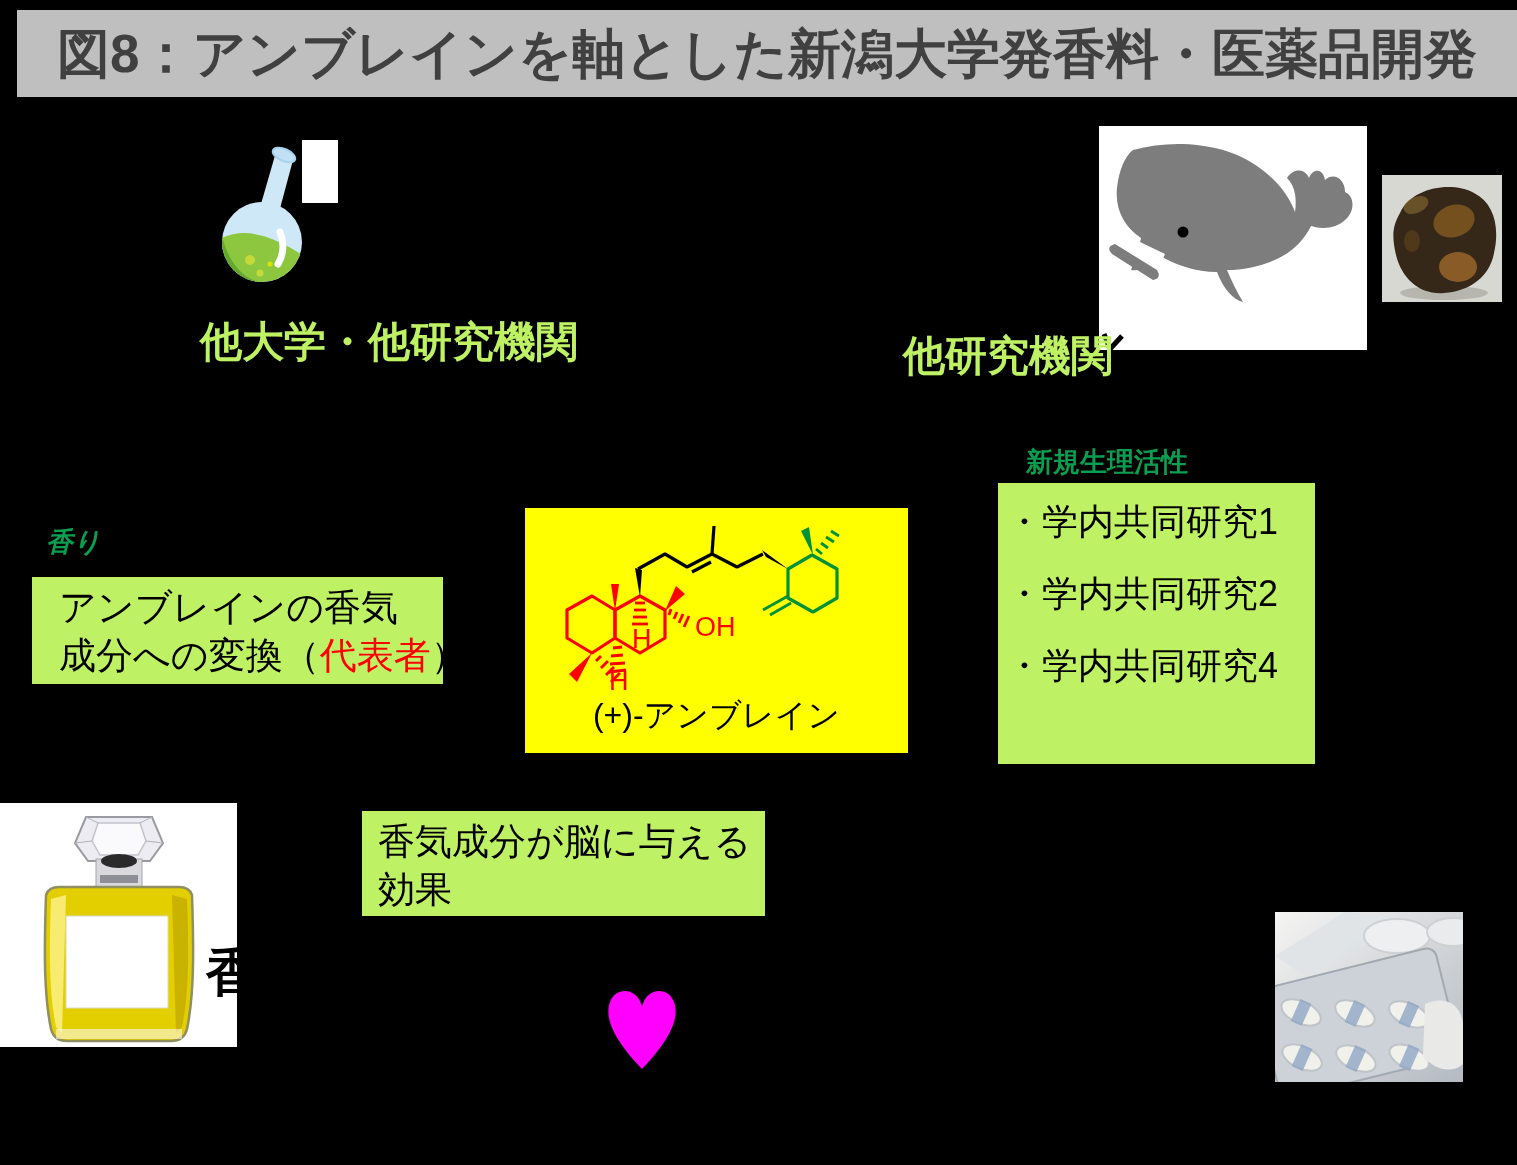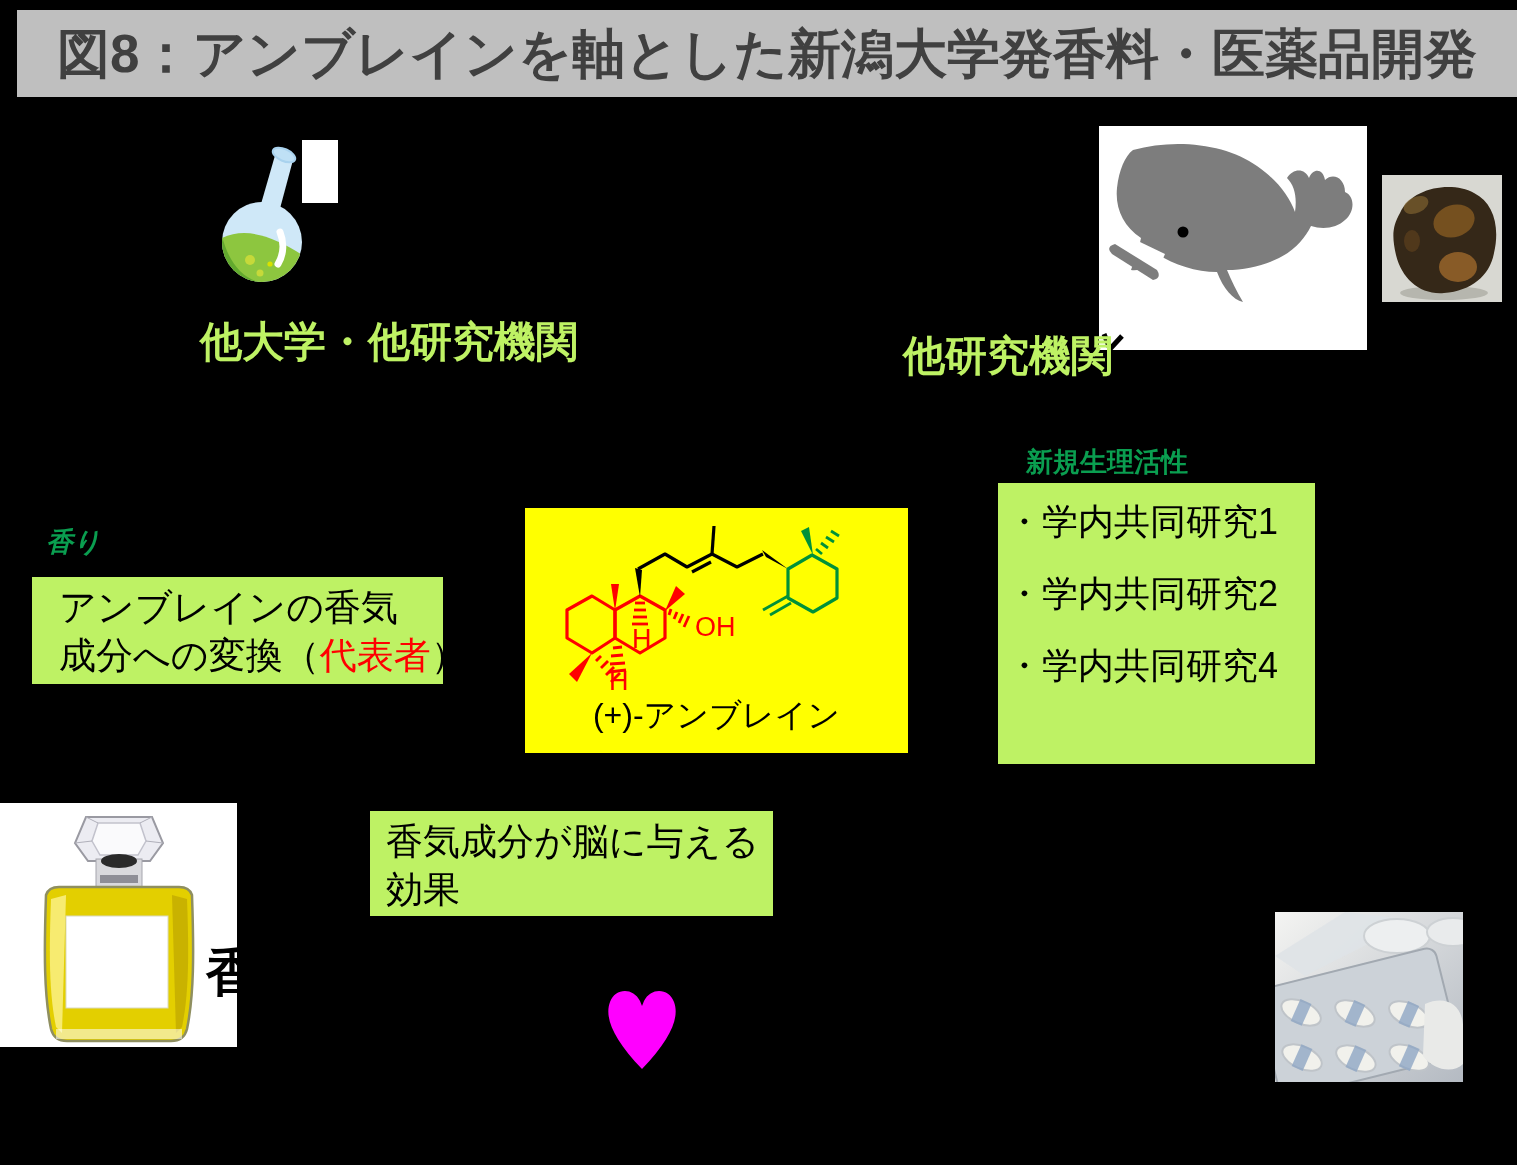--- a/index.html
+++ b/index.html
@@ -13,21 +13,21 @@
   .cyanbox{background:#bef264;color:#000;}
   .whalebox{left:1099px;top:126px;width:268px;height:224px;background:#fff;overflow:hidden;}
   .perfumebox{left:0px;top:803px;width:237px;height:244px;background:#fff;overflow:hidden;}
   .kaori-partial{left:206px;top:143px;font-size:52px;font-weight:bold;color:#000;line-height:1;}
   .yellowbox{left:525px;top:508px;width:383px;height:245px;background:#ffff00;}
   .struct-caption{left:0;right:0;top:186px;text-align:center;font-size:32px;color:#000;white-space:nowrap;}
   .jrbox{left:998px;top:483px;width:317px;height:281px;padding-top:15px;box-sizing:border-box;}
   .jr-item{font-size:36px;line-height:48px;margin:0 0 24px 8px;white-space:nowrap;}
   .convbox{left:32px;top:577px;width:411px;height:107px;}
   .conv-line{position:absolute;left:15px;font-size:37px;white-space:nowrap;margin-left:12px;}
-  .brainbox{left:362px;top:811px;width:403px;height:105px;margin-left:8px;}
+  .brainbox{left:362px;top:811px;width:403px;height:105px;}
   .brain-line{position:absolute;left:16px;font-size:37px;white-space:nowrap;}
   .red{color:#ff0000;}
   .notch{left:561px;top:508px;width:0;height:0;border-left:9px solid transparent;
          border-right:9px solid transparent;border-top:14px solid #000;}
   .whiterect{left:302px;top:140px;width:36px;height:63px;background:#fff;}
 </style>
 </head>
 <body>
 
 <div class="stage">

